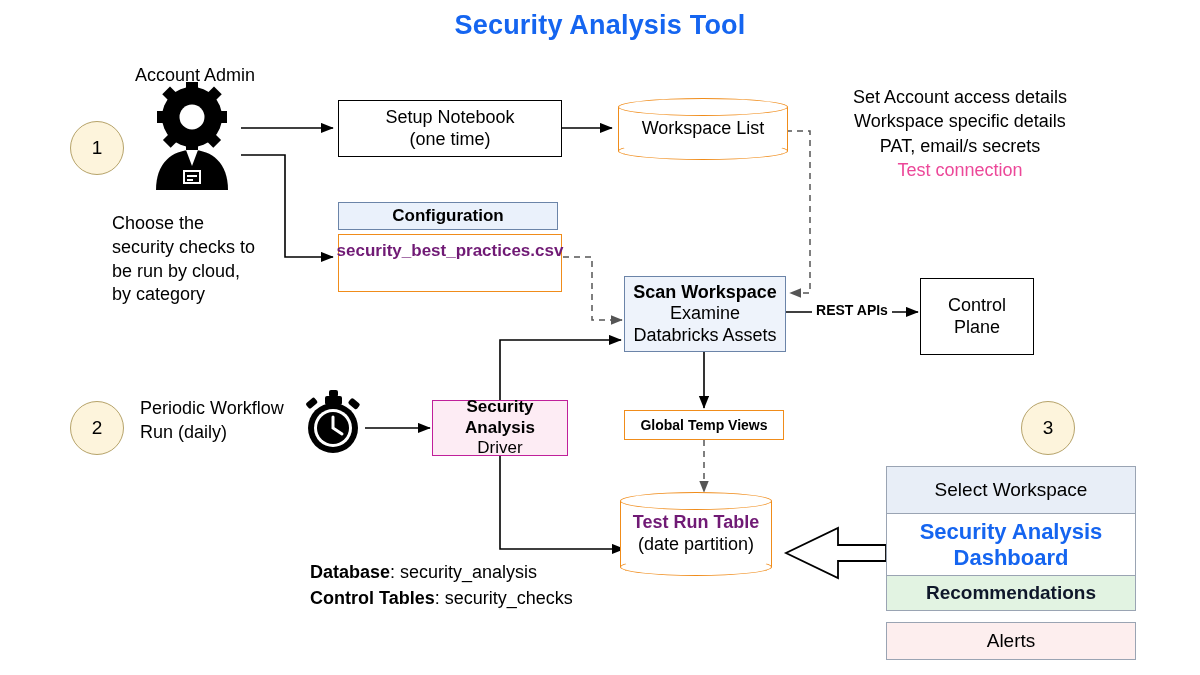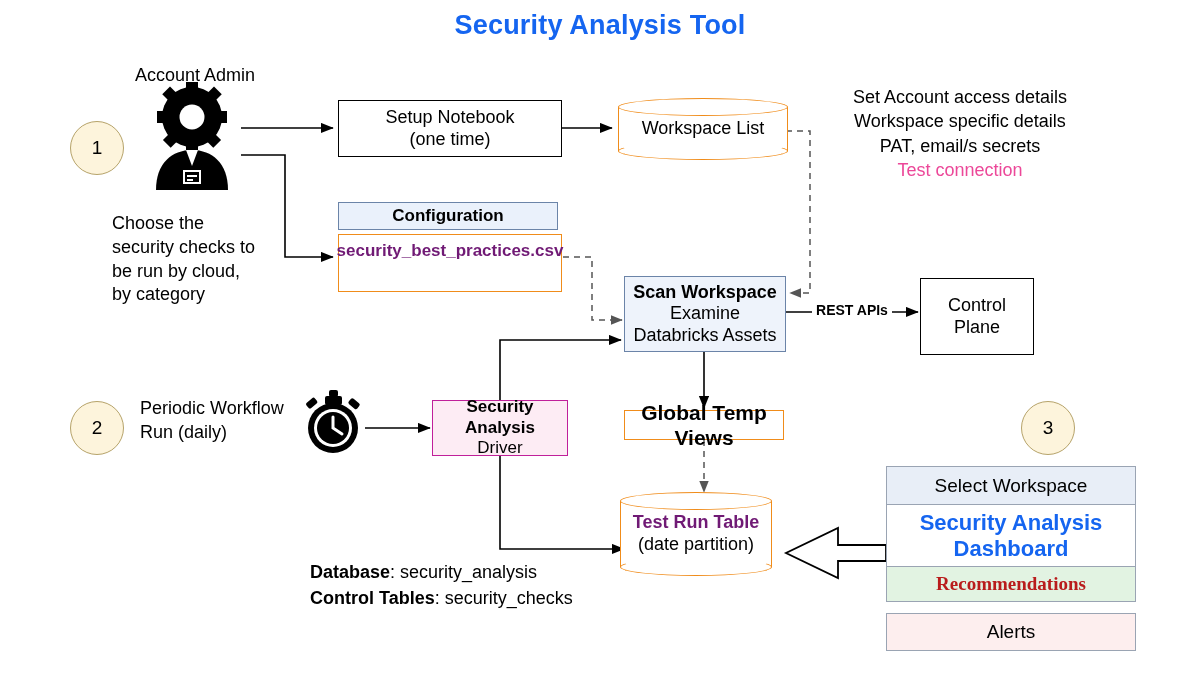--- a/index.html
+++ b/index.html
@@ -131,21 +131,21 @@
   }
   .panel-select { background: #e8eef7; color: #000; }
   .panel-main {
     background: #ffffff;
     color: #1565f0;
     font-weight: bold;
     font-size: 22px;
     line-height: 1.15;
     flex-direction: column;
   }
-  .panel-rec { background: #e2f3e2; font-weight: bold; color: #b91c1c; font-family: Liberation Serif, serif; }
+  .panel-rec { background: #e2f3e2; font-weight: bold; color: #0f172a; }
   .panel-alerts { background: #fdeeee; color: #000; }
 
   svg.overlay {
     position: absolute;
     top: 0; left: 0;
     width: 1200px; height: 675px;
     pointer-events: none;
   }
 </style>
 </head>
@@ -272,21 +272,21 @@
 
   <div class="abs textblock" style="left:140px; top:397px; width:200px;">Periodic Workflow
 Run (daily)</div>
 
   <div class="abs box box-pink" style="left:432px; top:400px; width:136px; height:56px;">
     <span class="bold" style="font-size:17px;">Security Analysis</span>
     <span style="font-size:17px;">Driver</span>
   </div>
 
   <div class="abs box box-orange" style="left:624px; top:410px; width:160px; height:30px;">
-    <span class="bold" style="font-size:21px;">Global Temp Views</span>
+    <span class="bold" style="font-size:14px;">Global Temp Views</span>
   </div>
 
   <div class="cyl" style="left:620px; top:492px; width:152px; height:84px;">
     <div class="body"></div>
     <div class="top"></div>
     <div class="bot"></div>
     <div class="label">
       <span class="orange-text bold">Test Run Table</span>
       <span>(date partition)</span>
     </div>
@@ -295,21 +295,21 @@
   <div class="abs" style="left:310px; top:559px; width:330px; font-size:18px; line-height:1.45;">
     <div>
       <span class="bold">Database</span><span>: security_analysis</span>
     </div>
     <div>
       <span class="bold">Control Tables</span><span>: security_checks</span>
     </div>
   </div>
 
   <div class="abs" style="left:886px; top:466px; width:250px;">
-    <div class="panel-row panel-select" style="height:39px;text-align:center;">Select Workspace</div>
+    <div class="panel-row panel-select" style="height:48px;text-align:center;">Select Workspace</div>
     <div class="panel-row panel-main" style="height:62px; border-top:none;">
       <span>Security Analysis</span>
       <span>Dashboard</span>
     </div>
     <div class="panel-row panel-rec" style="height:35px; border-top:none;">Recommendations</div>
     <div class="panel-row panel-alerts" style="height:38px; margin-top:11px;">Alerts</div>
   </div>
 
 </div>
 

